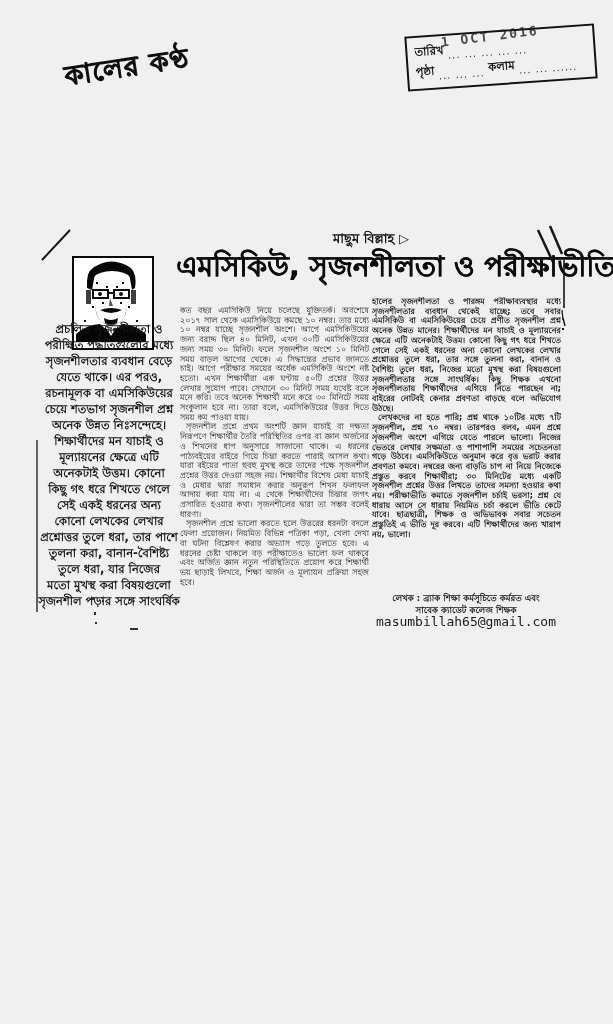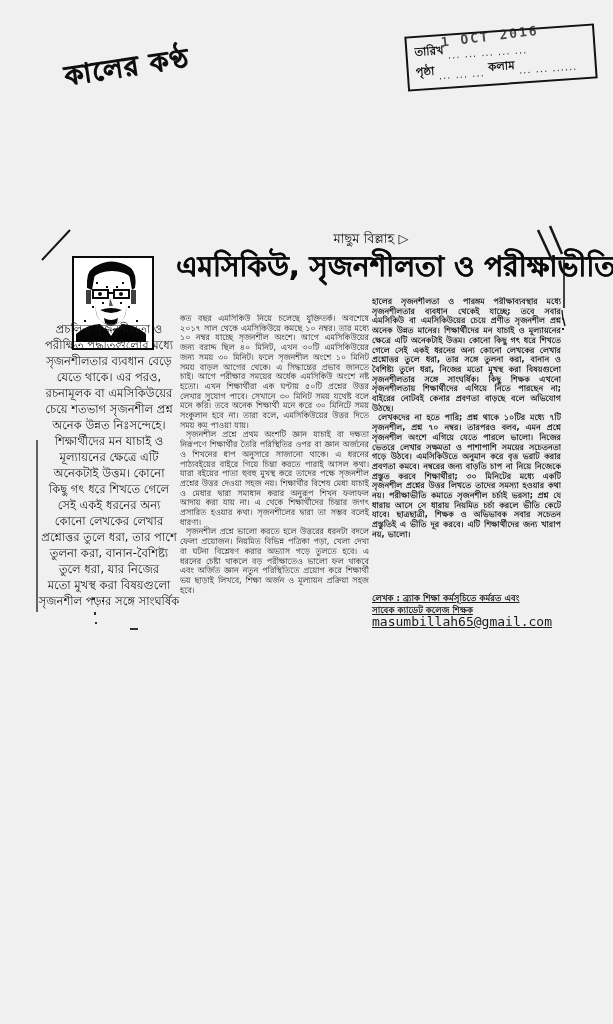--- a/index.html
+++ b/index.html
@@ -26,51 +26,51 @@
   .stamp-label{font-weight:bold;}
   .leaders{letter-spacing:1px; color:#2a2a2a; font-size:10px;}
   .date-stamp{
     position:absolute; left:34px; top:-4px; transform:rotate(-3deg);
     font-family:"DejaVu Sans Mono", monospace; font-weight:bold;
     font-size:13px; letter-spacing:2px; color:#222; opacity:.8; white-space:nowrap;
   }
   
   .kicker{
     position:absolute; left:185px; top:229px; width:372px; text-align:center;
-    font-size:13px; font-weight:normal; color:#141414;
+    font-size:13px; font-weight:bold; color:#141414;
   }
   .headline{
     position:absolute; left:176px; top:245px; width:388px; text-align:center;
     font-size:28px; font-weight:bold; color:#101010; white-space:nowrap;
     text-shadow:0.4px 0.4px 0 #111;
   }
   
   .photo-frame{
     position:absolute; left:72px; top:256px; width:74px; height:86px;
     background:#fff; border:2px solid #0e0e0e; padding:2px;
   }
   .photo-frame svg{display:block;}
   
   .sidebar{
     position:absolute; left:34px; top:321px; width:150px; text-align:center;
-    font-size:11.5px; line-height:16px; font-weight:400; color:#1b1b1b;
+    font-size:11.5px; line-height:16px; font-weight:700; color:#1b1b1b;
   }
   
   .bodycol{
     position:absolute; width:189px; font-size:8px; line-height:9.7px;
     text-align:justify; color:#232323; word-spacing:0.5px;
   }
   .bodycol p{margin:0; text-indent:6px;}
   .bodycol p:first-child{text-indent:0;}
-  #col1{left:180px; top:314px; height:340px; overflow:hidden;}
+  #col1{left:180px; top:306px; height:340px; overflow:hidden;}
   #col2{left:372px; top:297px; height:322px; overflow:hidden;font-weight:bold;}
   
   .byline{
-    position:absolute; left:372px; top:592px; width:188px; text-align:left;
-    font-size:8.6px; line-height:12px; font-weight:bold; color:#1f1f1f;text-decoration:underline;
+    position:absolute; left:372px; top:592px; width:188px; text-align:center;
+    font-size:8.6px; line-height:12px; font-weight:bold; color:#1f1f1f;
   }
   .byline .email{font-family:"DejaVu Sans Mono", monospace; font-weight:normal; font-size:13px;}
   
   .mark{position:absolute; pointer-events:none;}
   .noise{position:absolute; left:0; top:0; pointer-events:none; opacity:.5;}
 </style>
 </head>
 <body>
 
 <div class="page">

